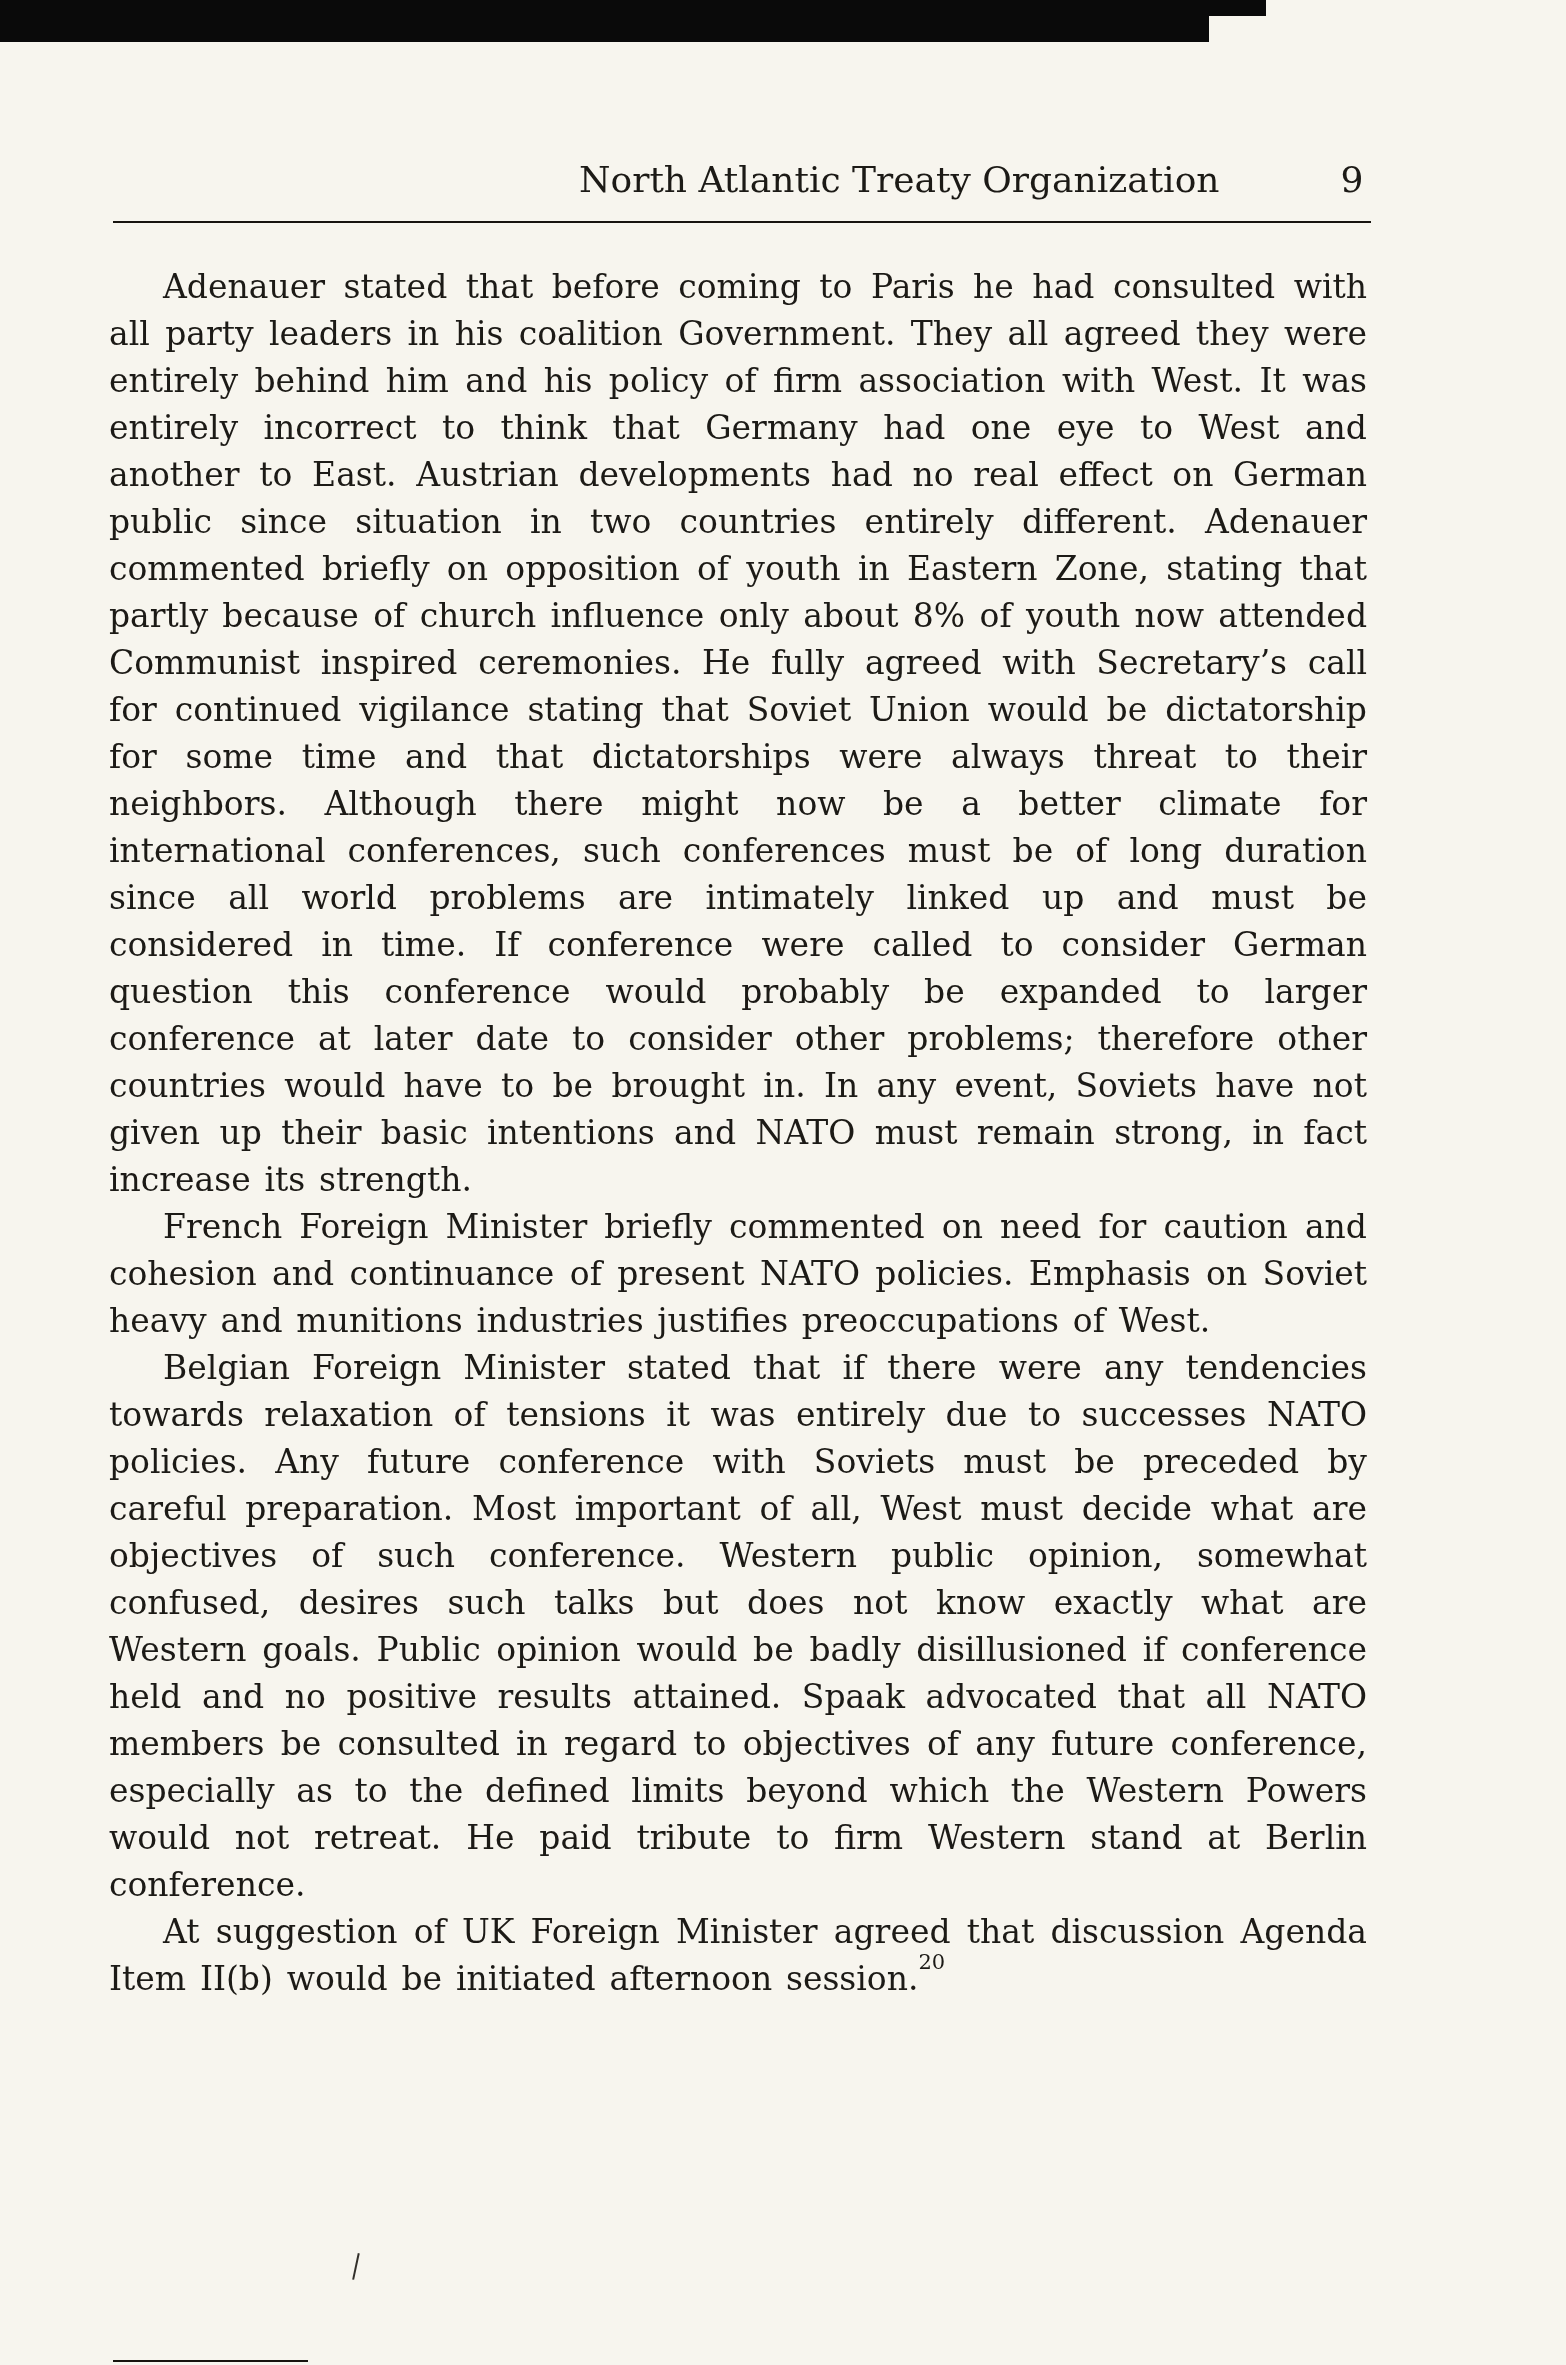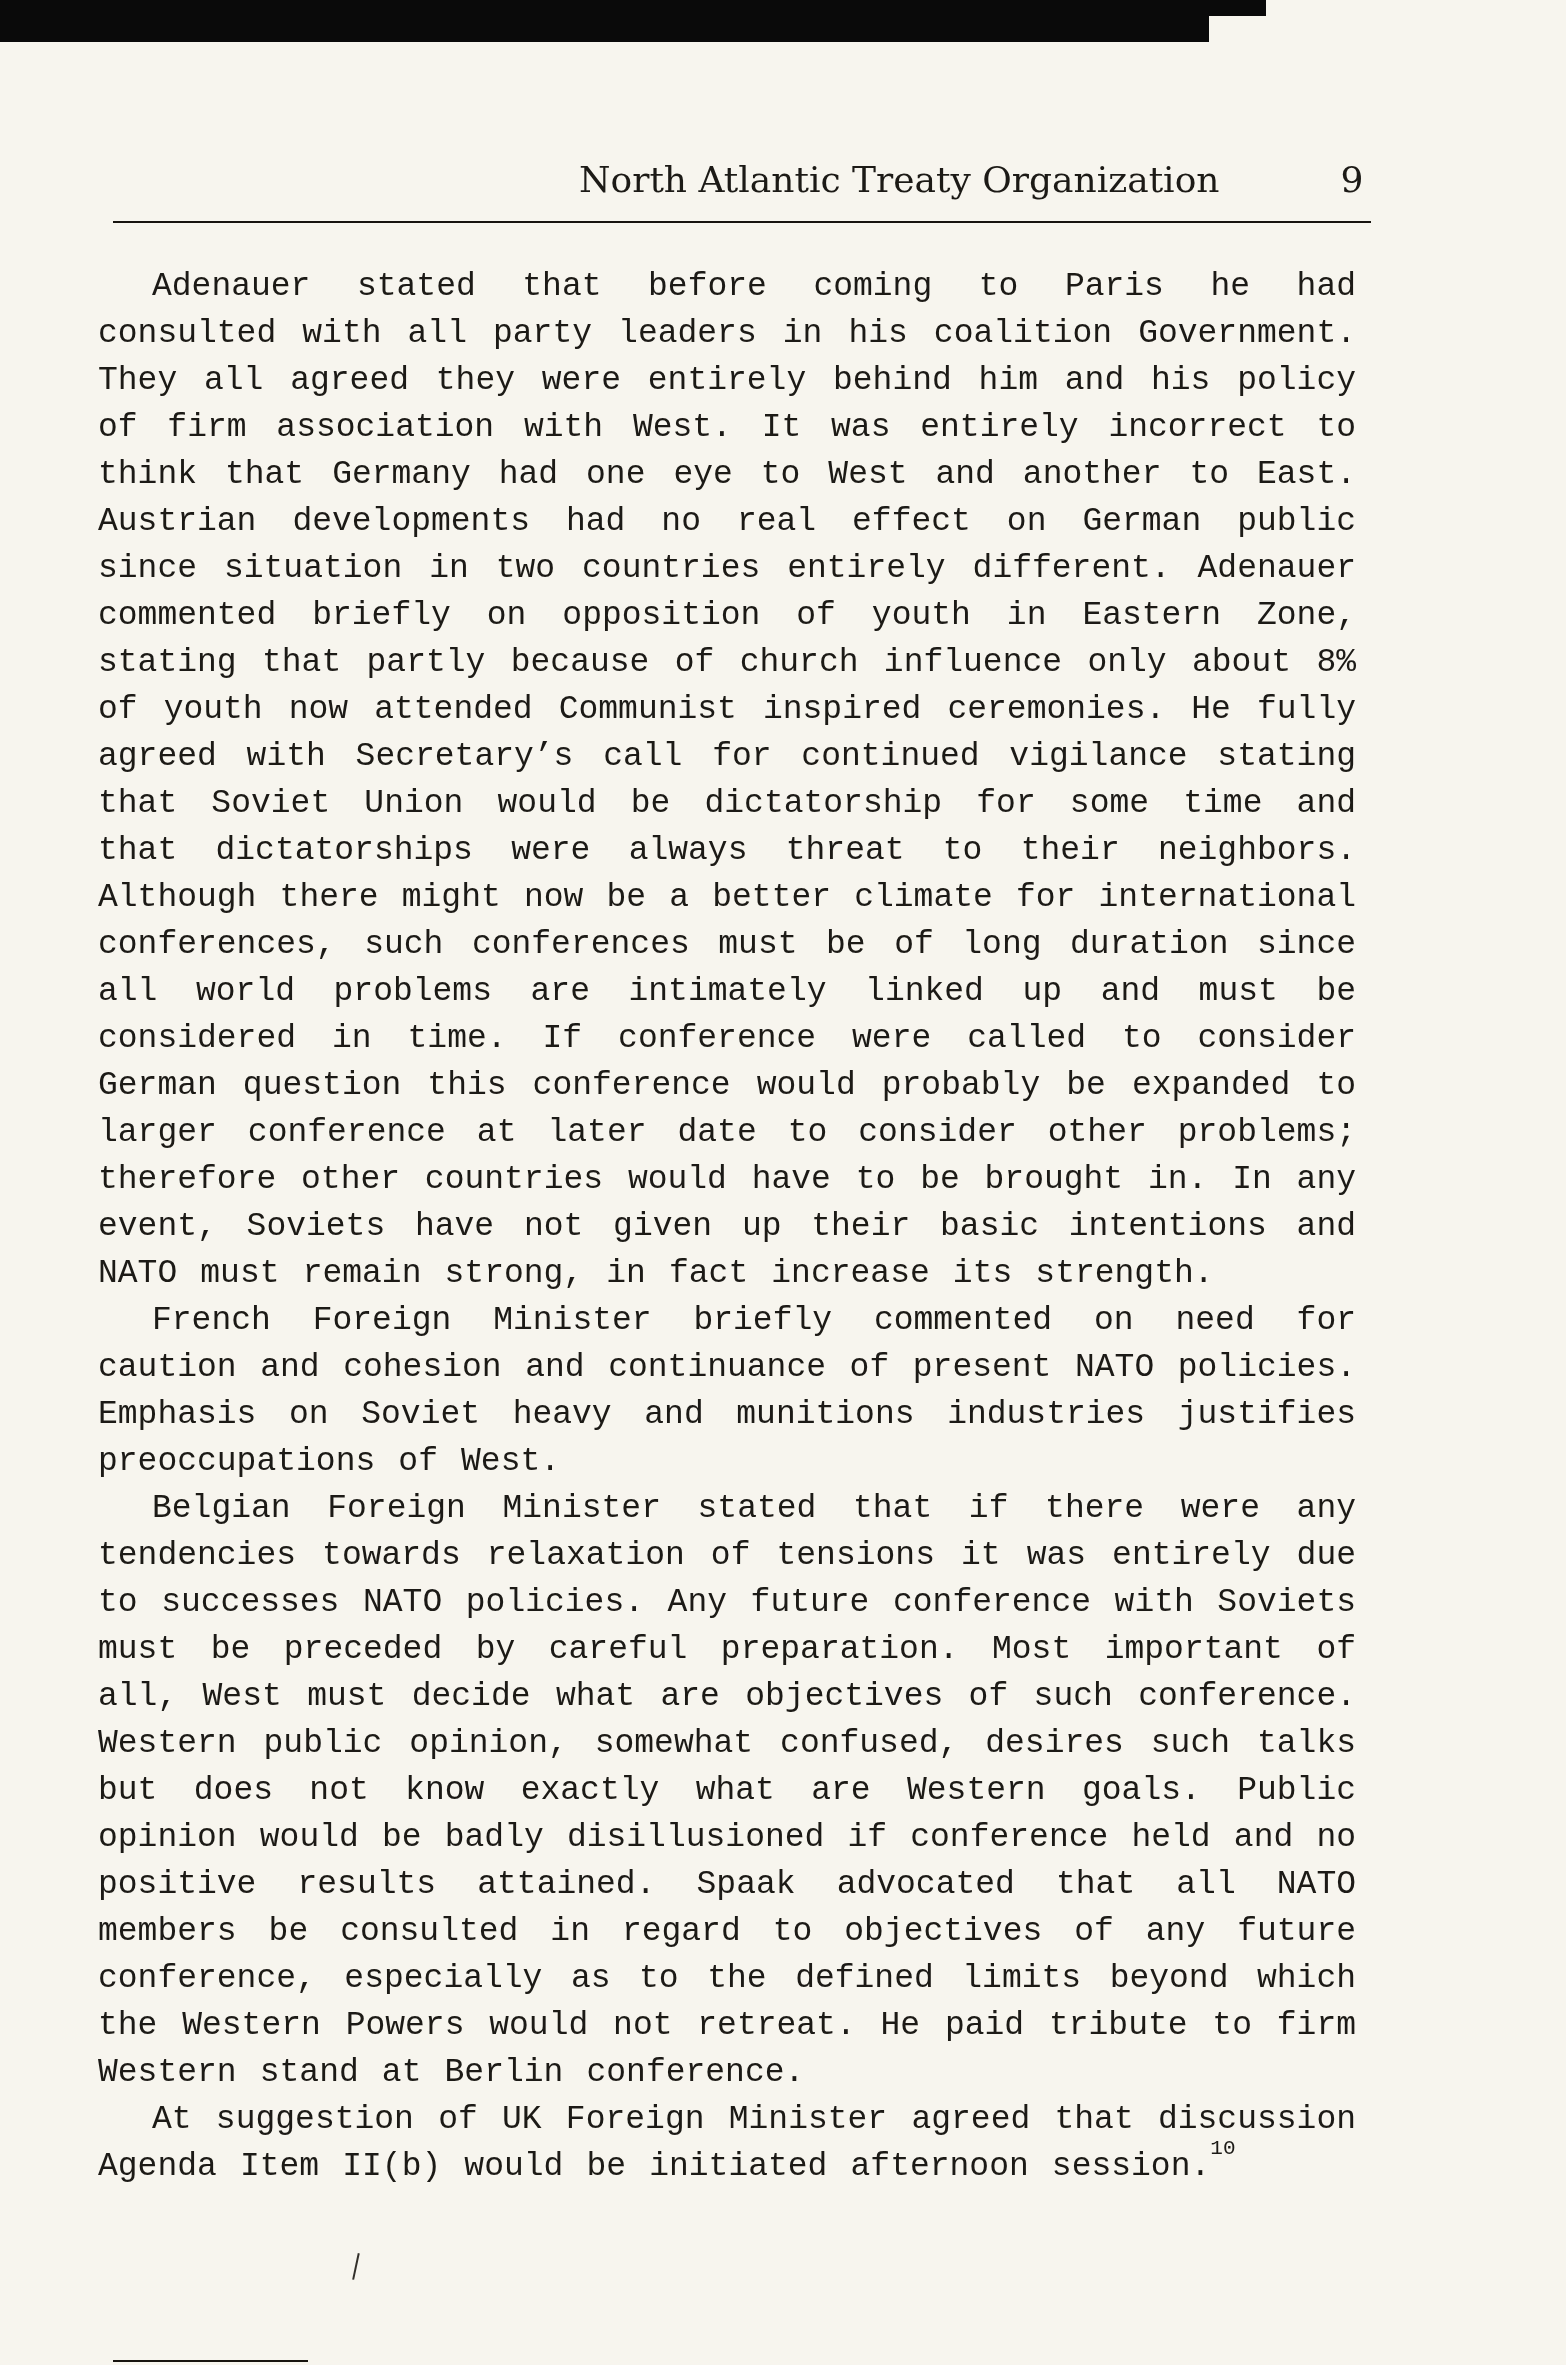--- a/index.html
+++ b/index.html
@@ -70,27 +70,26 @@
     left: 113px;
     width: 1258px;
     height: 2.4px;
     background: #17140f;
   }
 
   
   .body-text {
     position: absolute;
     top: 263px;
-    left: 98px;
+    left: 109px;
     width: 1258px;
     font-size: 33px;
     line-height: 47px;
     text-align: justify;
     word-spacing: 3.3px;
-    font-family: Liberation Mono, monospace;
   }
   .body-text p {
     margin: 0;
     text-indent: 54px;
   }
   .body-text sup.fn-ref {
     font-size: 21px;
     position: relative;
     top: -0.45em;
     line-height: 0;
@@ -123,21 +122,21 @@
   <header class="running-header">
     <span class="title">North Atlantic Treaty Organization</span>
     <span class="pageno">9</span>
   </header>
   <div class="header-rule"></div>
 
   <main class="body-text">
     <p><span>Adenauer stated that before coming to Paris he had consulted with all party leaders in his coalition Government. They all agreed they were entirely behind him and his policy of firm association with West. It was entirely incorrect to think that Germany had one eye to West and another to East. Austrian developments had no real effect on German public since situation in two countries entirely different. Adenauer commented briefly on opposition of youth in Eastern Zone, stating that partly because of church influence only about 8% of youth now attended Communist inspired ceremonies. He fully agreed with Secretary’s call for continued vigilance stating that Soviet Union would be dictatorship for some time and that dictatorships were always threat to their neighbors. Although there might now be a better climate for international conferences, such conferences must be of long duration since all world problems are intimately linked up and must be considered in time. If conference were called to consider German question this conference would probably be expanded to larger conference at later date to consider other problems; therefore other countries would have to be brought in. In any event, Soviets have not given up their basic intentions and NATO must remain strong, in fact increase its strength.</span></p>
     <p><span>French Foreign Minister briefly commented on need for caution and cohesion and continuance of present NATO policies. Emphasis on Soviet heavy and munitions industries justifies preoccupations of West.</span></p>
     <p><span>Belgian Foreign Minister stated that if there were any tendencies towards relaxation of tensions it was entirely due to successes NATO policies. Any future conference with Soviets must be preceded by careful preparation. Most important of all, West must decide what are objectives of such conference. Western public opinion, somewhat confused, desires such talks but does not know exactly what are Western goals. Public opinion would be badly disillusioned if conference held and no positive results attained. Spaak advocated that all NATO members be consulted in regard to objectives of any future conference, especially as to the defined limits beyond which the Western Powers would not retreat. He paid tribute to firm Western stand at Berlin conference.</span></p>
-    <p><span>At suggestion of UK Foreign Minister agreed that discussion Agenda Item II(b) would be initiated afternoon session.</span><sup class="fn-ref">10</sup></p>
+    <p><span>At suggestion of UK Foreign Minister agreed that discussion Agenda Item II(b) would be initiated afternoon session.</span><sup class="fn-ref">20</sup></p>
   </main>
 
   <footer class="footnote-area">
     <div class="footnote-rule"></div>
 
   </footer>
 
 </div>
 
 

